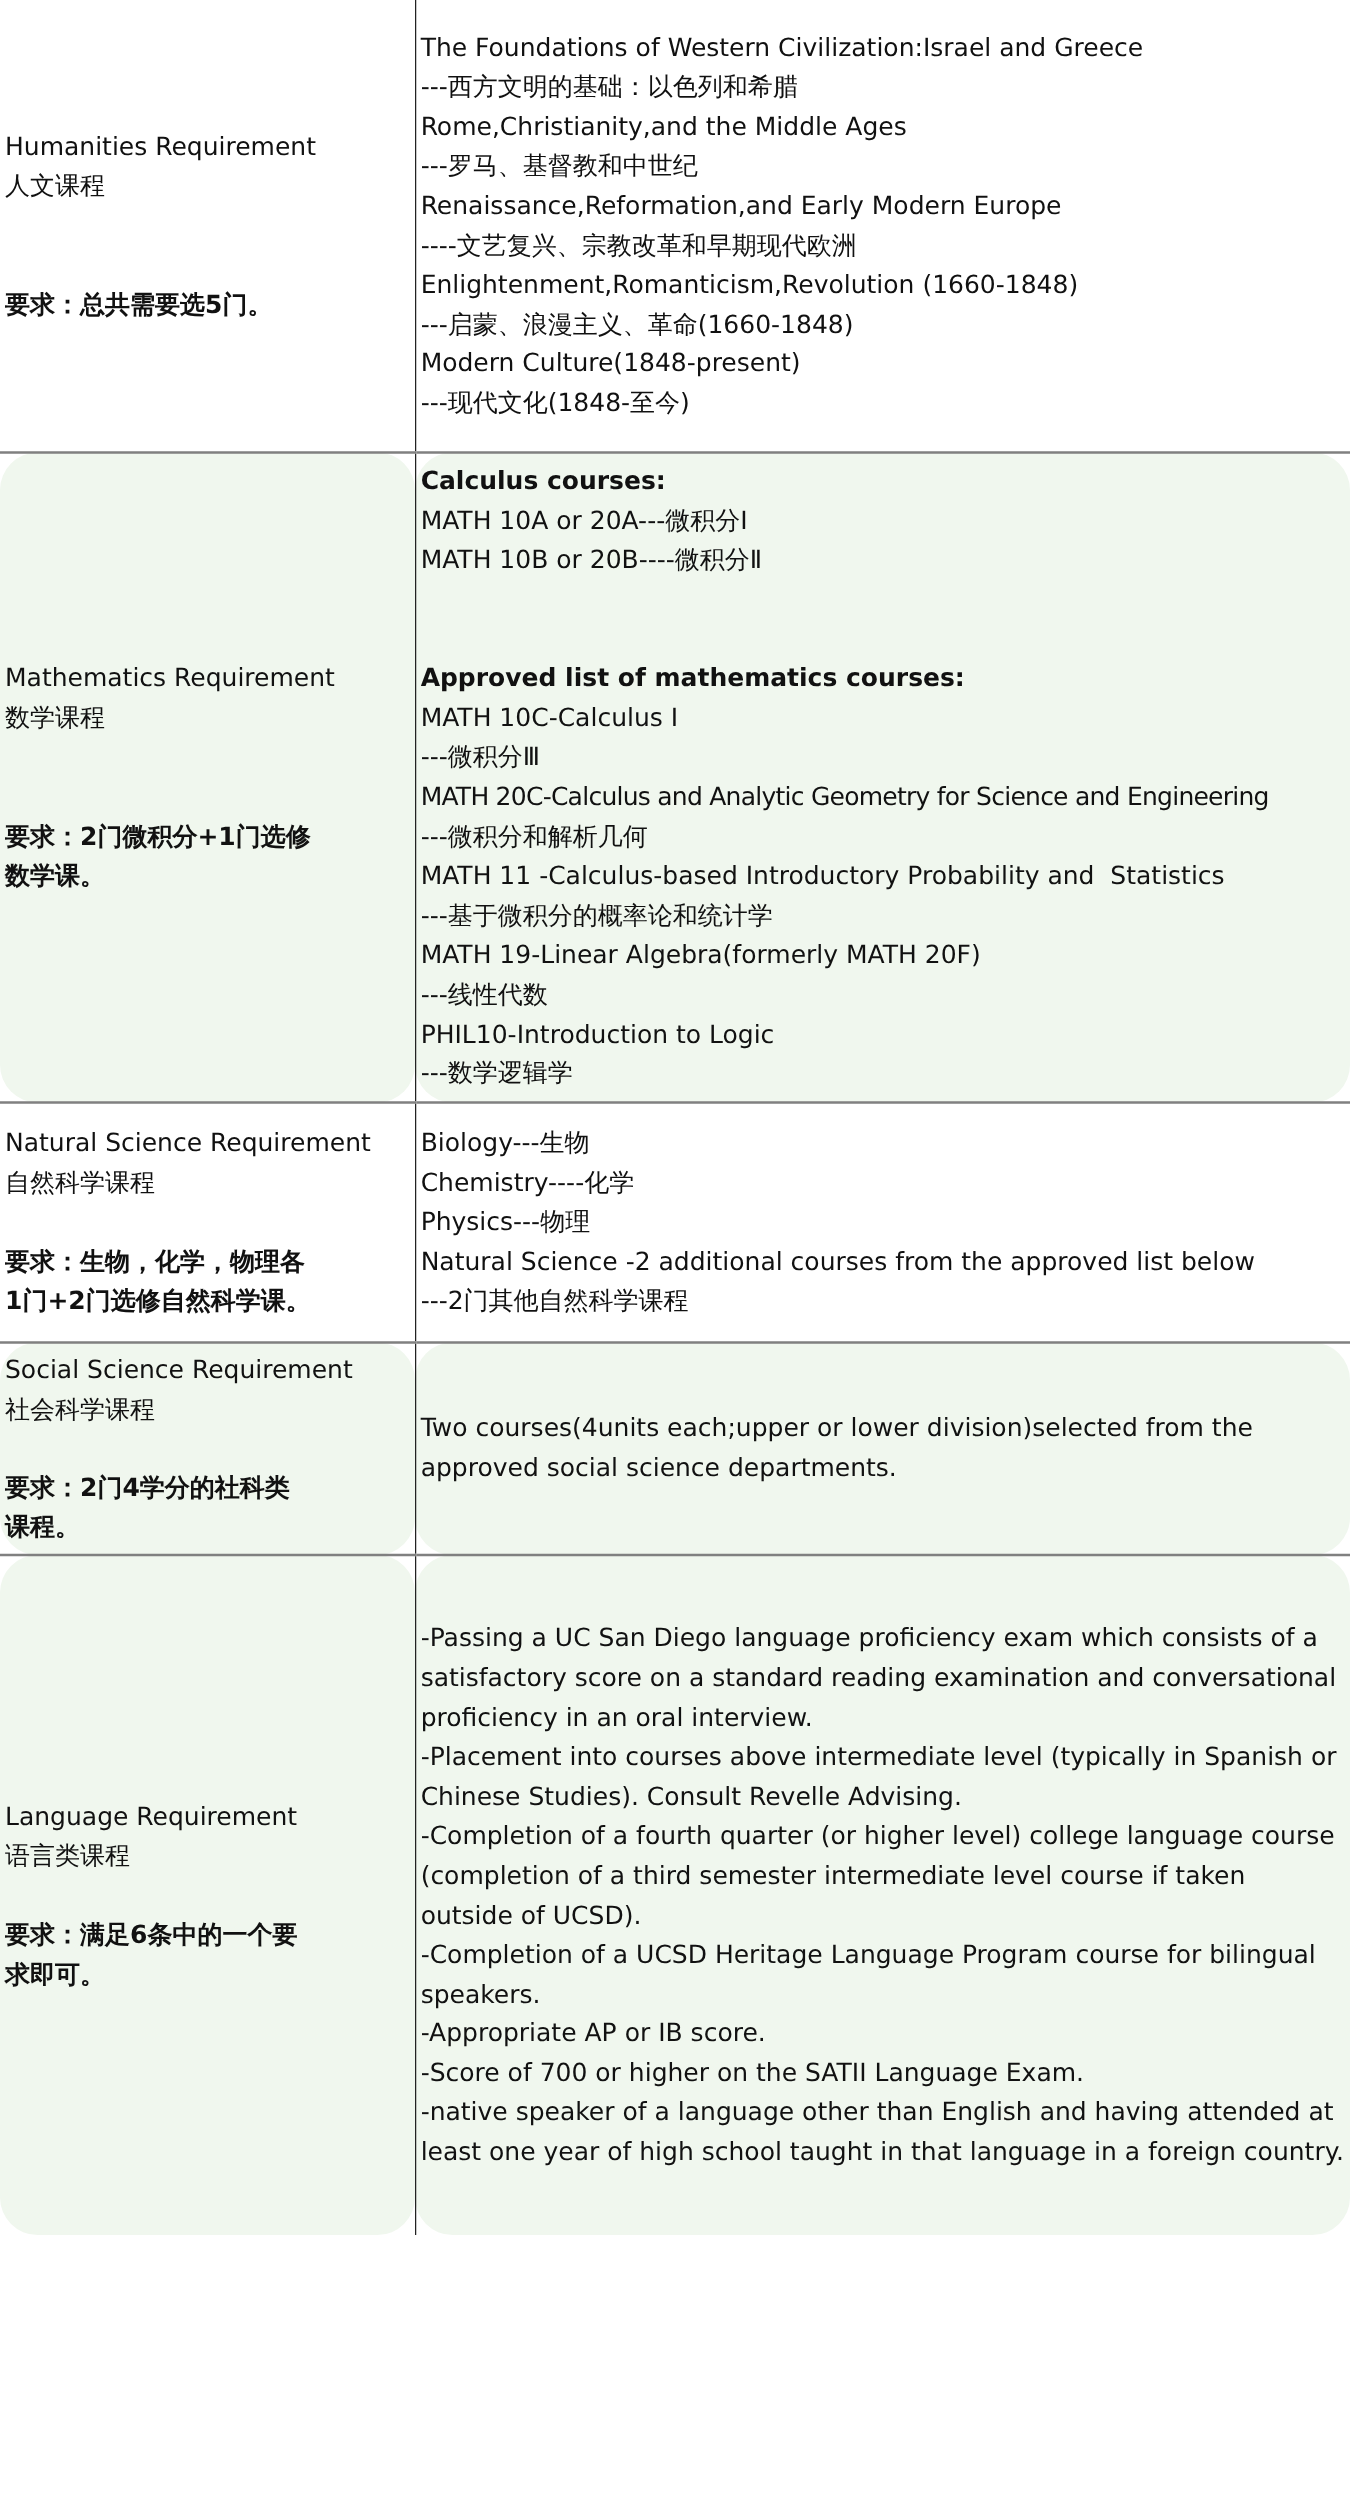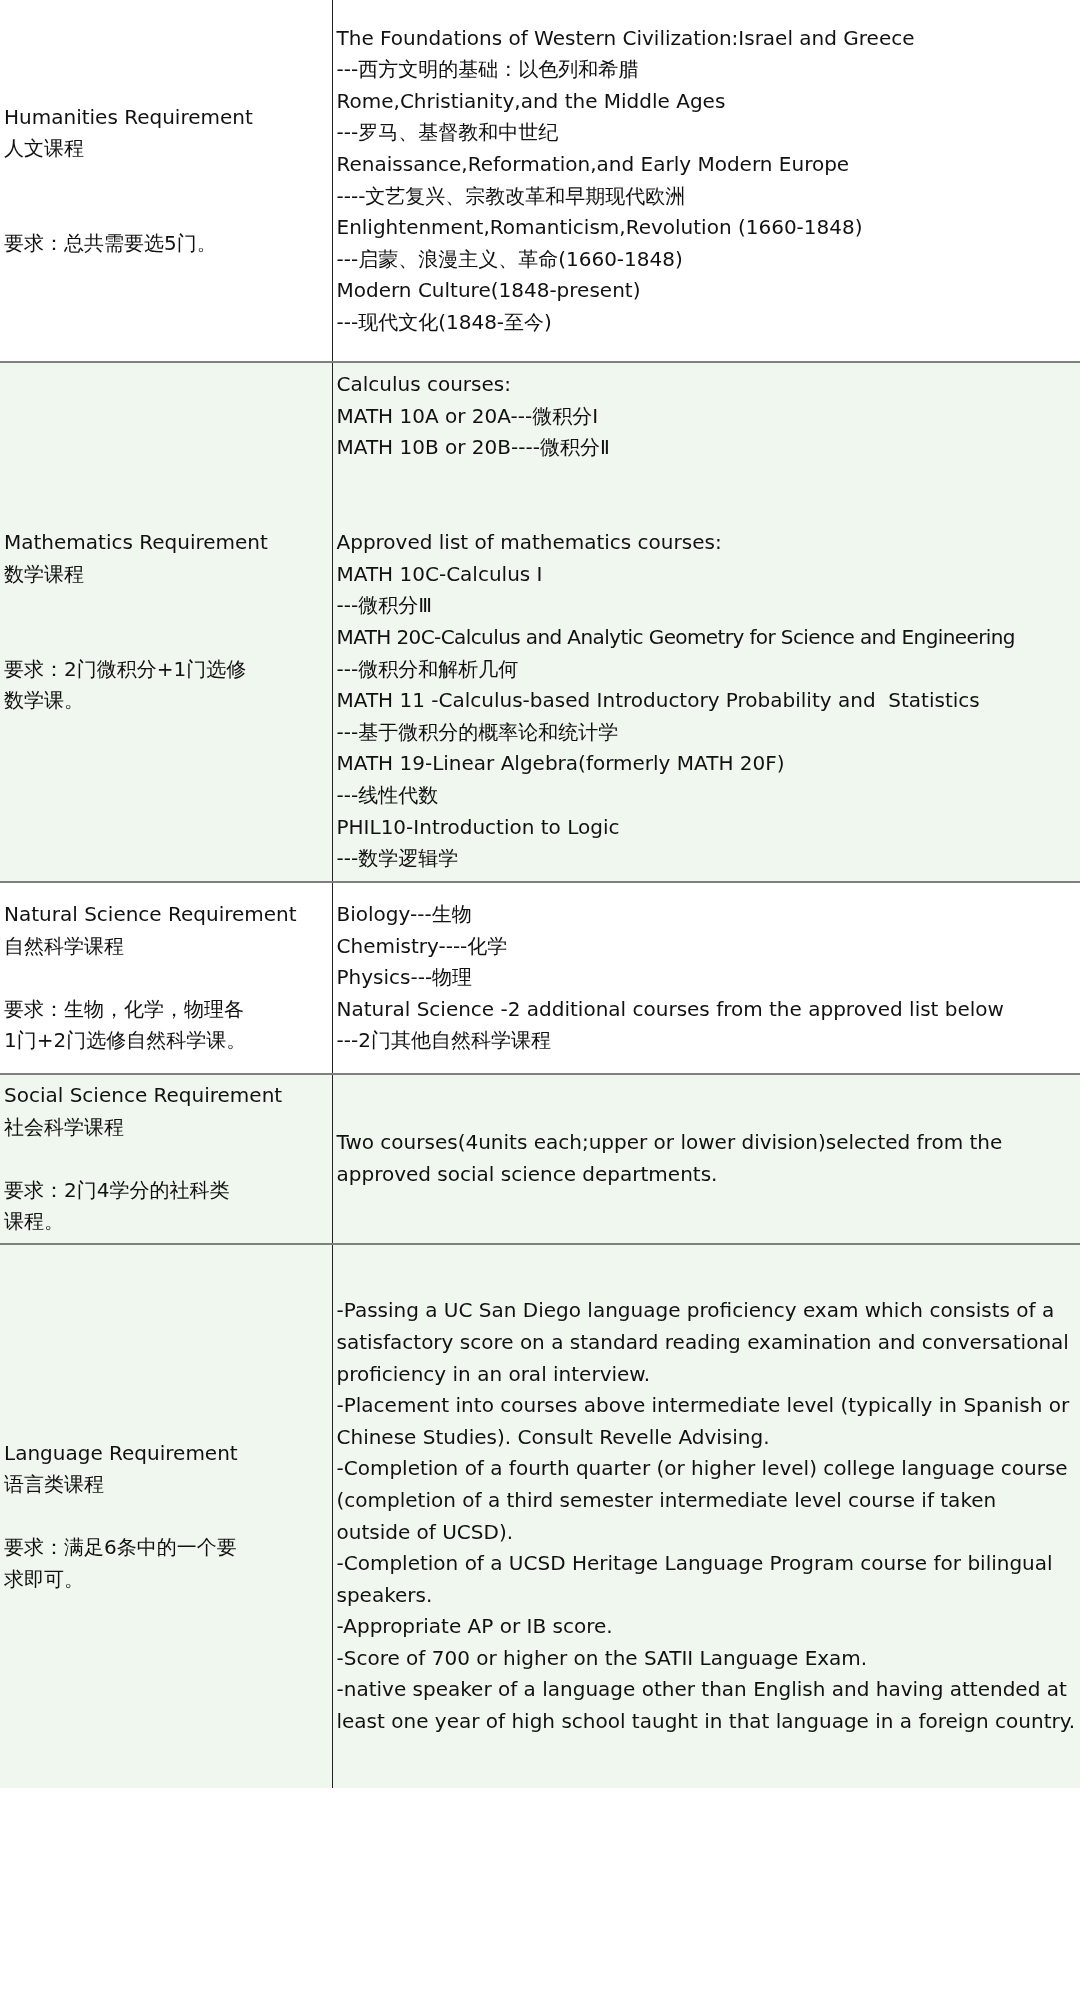--- a/index.html
+++ b/index.html
@@ -17,28 +17,29 @@
     table-layout: fixed;
   }
   table.req-table col.c1 { width: 332px; }
   table.req-table col.c2 { width: 748px; }
   tr.row td {
     vertical-align: middle;
     padding: 0 4px;
     border-bottom: 2px solid #808080;
     font-size: 20px;
     line-height: 31.6px;
+    border-radius: 30px;
   }
   tr.row td.left { border-right: 1.5px solid #222222; }
   tr.row.shaded td { background: #f0f7ee; }
   tr.row.plain td { background: #ffffff; }
   tr.row:last-child td { border-bottom: none; }
   .line { display: block; white-space: pre; }
   .wrap { display: block; white-space: normal; }
-  .bold { font-weight: normal; }
+  .bold { font-weight: bold; }
   .gap { display: block; height: 31.6px; }
   .gap2 { display: block; height: 63.2px; }
 </style>
 </head>
 <body>
 
 <table class="req-table">
   <colgroup>
       <col class="c1">
       <col class="c2">

